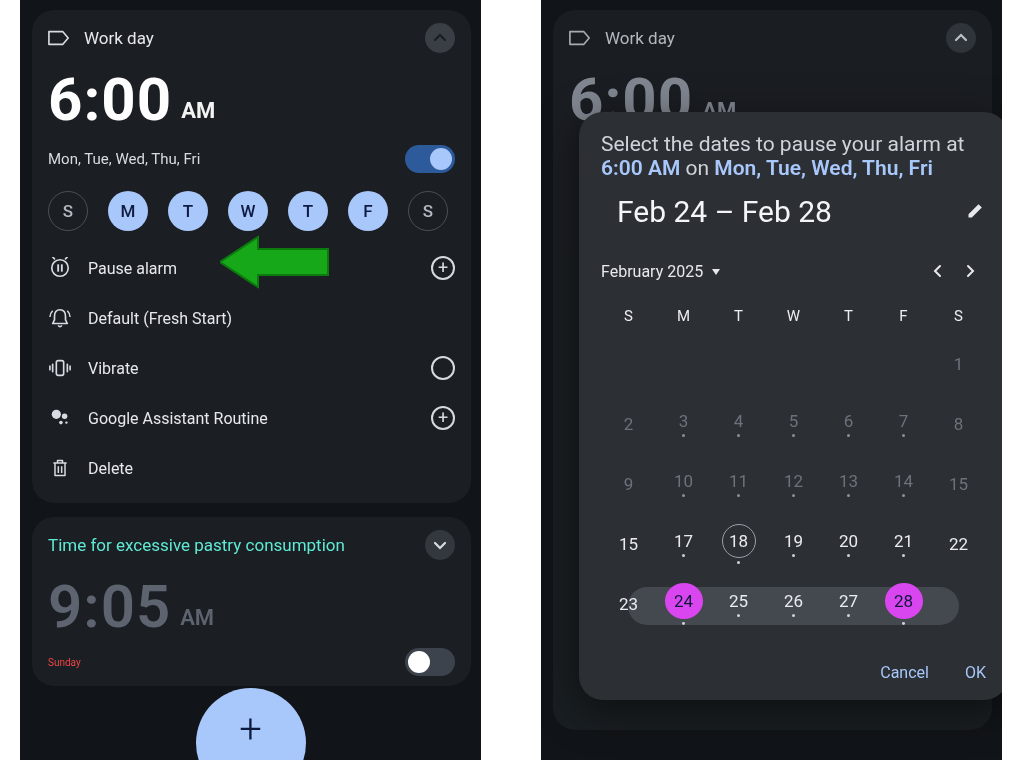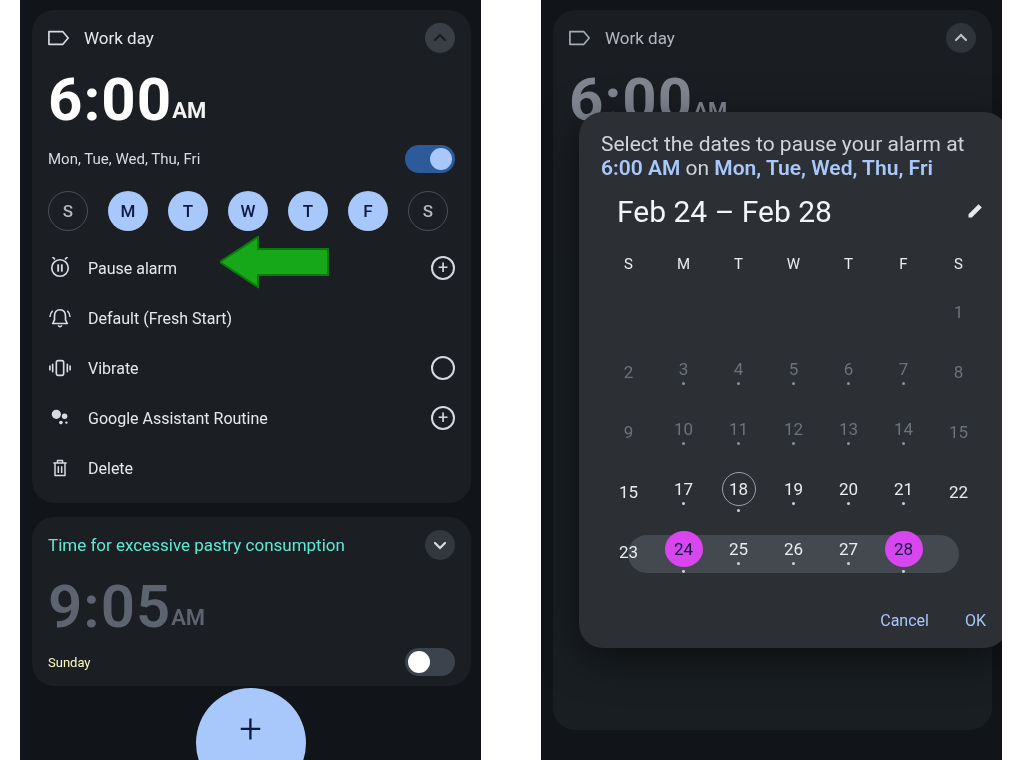--- a/index.html
+++ b/index.html
@@ -27,21 +27,21 @@
   .card-header { display:flex; align-items:center; gap:14px; height:28px; }
   .label-icon svg { width:22px; height:18px; display:block; }
   .card-title { flex:1; font-size:17px; color:#e6e8ec; }
   .chev-btn {
     width:30px;height:30px;border-radius:50%;
     background:#3a3f46; display:flex;align-items:center;justify-content:center;
     cursor:pointer;
   }
   .chev-btn svg{width:14px;height:14px;}
 
-  .big-time { display:flex; align-items:flex-end; gap:0; margin-top:12px; }
+  .big-time { display:flex; align-items:flex-end; gap:9px; margin-top:12px; }
   .big-time .hm { font-size:60px; font-weight:700; letter-spacing:1px; color:#fefefe; }
   .big-time .ampm { font-size:22px; font-weight:700; margin-bottom:12px; color:#f3f3f3; }
 
   .faded .hm, .faded .ampm { color:#5d6470; font-weight:600; }
 
   .days-row { display:flex; align-items:center; justify-content:space-between; margin-top:10px; }
   .days-row .summary { font-size:15px; color:#d8dbe1; }
 
   .toggle {
     width:50px;height:28px;border-radius:20px;position:relative;cursor:pointer;
@@ -76,21 +76,21 @@
   .plus-circle{ border:2px solid #d6d9df; color:#d6d9df; font-size:18px; line-height:1; }
   .ring-circle{ border:2px solid #d6d9df; }
   .check-circle{ background:#a8c7fa; color:#0b1a3d; }
   .check-circle svg{width:13px;height:13px;}
 
   .arrow-annot {
     position:absolute; left:172px; top:-14px; pointer-events:none;
   }
   .arrow-annot svg{ width:110px; height:66px; display:block; }
 
-  .sub-summary { font-size:13px; color:#fef9c3; }
+  .sub-summary { font-size:10px; color:#ef4444; }
 
   .fab {
     position:absolute; bottom:-38px; left:50%; transform:translateX(-50%);
     width:110px;height:110px;border-radius:50%;
     background:#a8c7fa; display:flex;align-items:flex-start;justify-content:center;
     padding-top:18px; cursor:pointer;
   }
   .fab span{ font-size:40px; color:#0b1a3d; font-weight:300; }
 
   
@@ -310,20 +310,37 @@
 
     <div class="dlg-range-row">
       <span class="dlg-range">Feb 24 – Feb 28</span>
       <span class="pencil">
         <svg viewBox="0 0 24 24">
             <path d="M3 21 L3 17 L15 5 L19 9 L7 21 Z M15 5 L19 9" fill="#e7e9ee"></path>
           </svg>
       </span>
     </div>
 
+    <div class="month-nav">
+      <span class="mname">February 2025</span>
+      <span class="tri"><svg viewBox="0 0 10 10">
+            <path d="M1 2 L9 2 L5 8 Z" fill="#e7e9ee"></path>
+          </svg></span>
+      <span class="spacer"></span>
+      <span class="navbtn">
+          <svg viewBox="0 0 14 14">
+            <path d="M9 2 L4 7 L9 12" fill="none" stroke="#e7e9ee" stroke-width="2" stroke-linecap="round"></path>
+          </svg>
+        </span>
+      <span class="navbtn">
+          <svg viewBox="0 0 14 14">
+            <path d="M5 2 L10 7 L5 12" fill="none" stroke="#e7e9ee" stroke-width="2" stroke-linecap="round"></path>
+          </svg>
+        </span>
+    </div>
 
     <div class="cal-head" id="cal-head">
         <div>S</div>
         <div>M</div>
         <div>T</div>
         <div>W</div>
         <div>T</div>
         <div>F</div>
         <div>S</div>
       </div>

